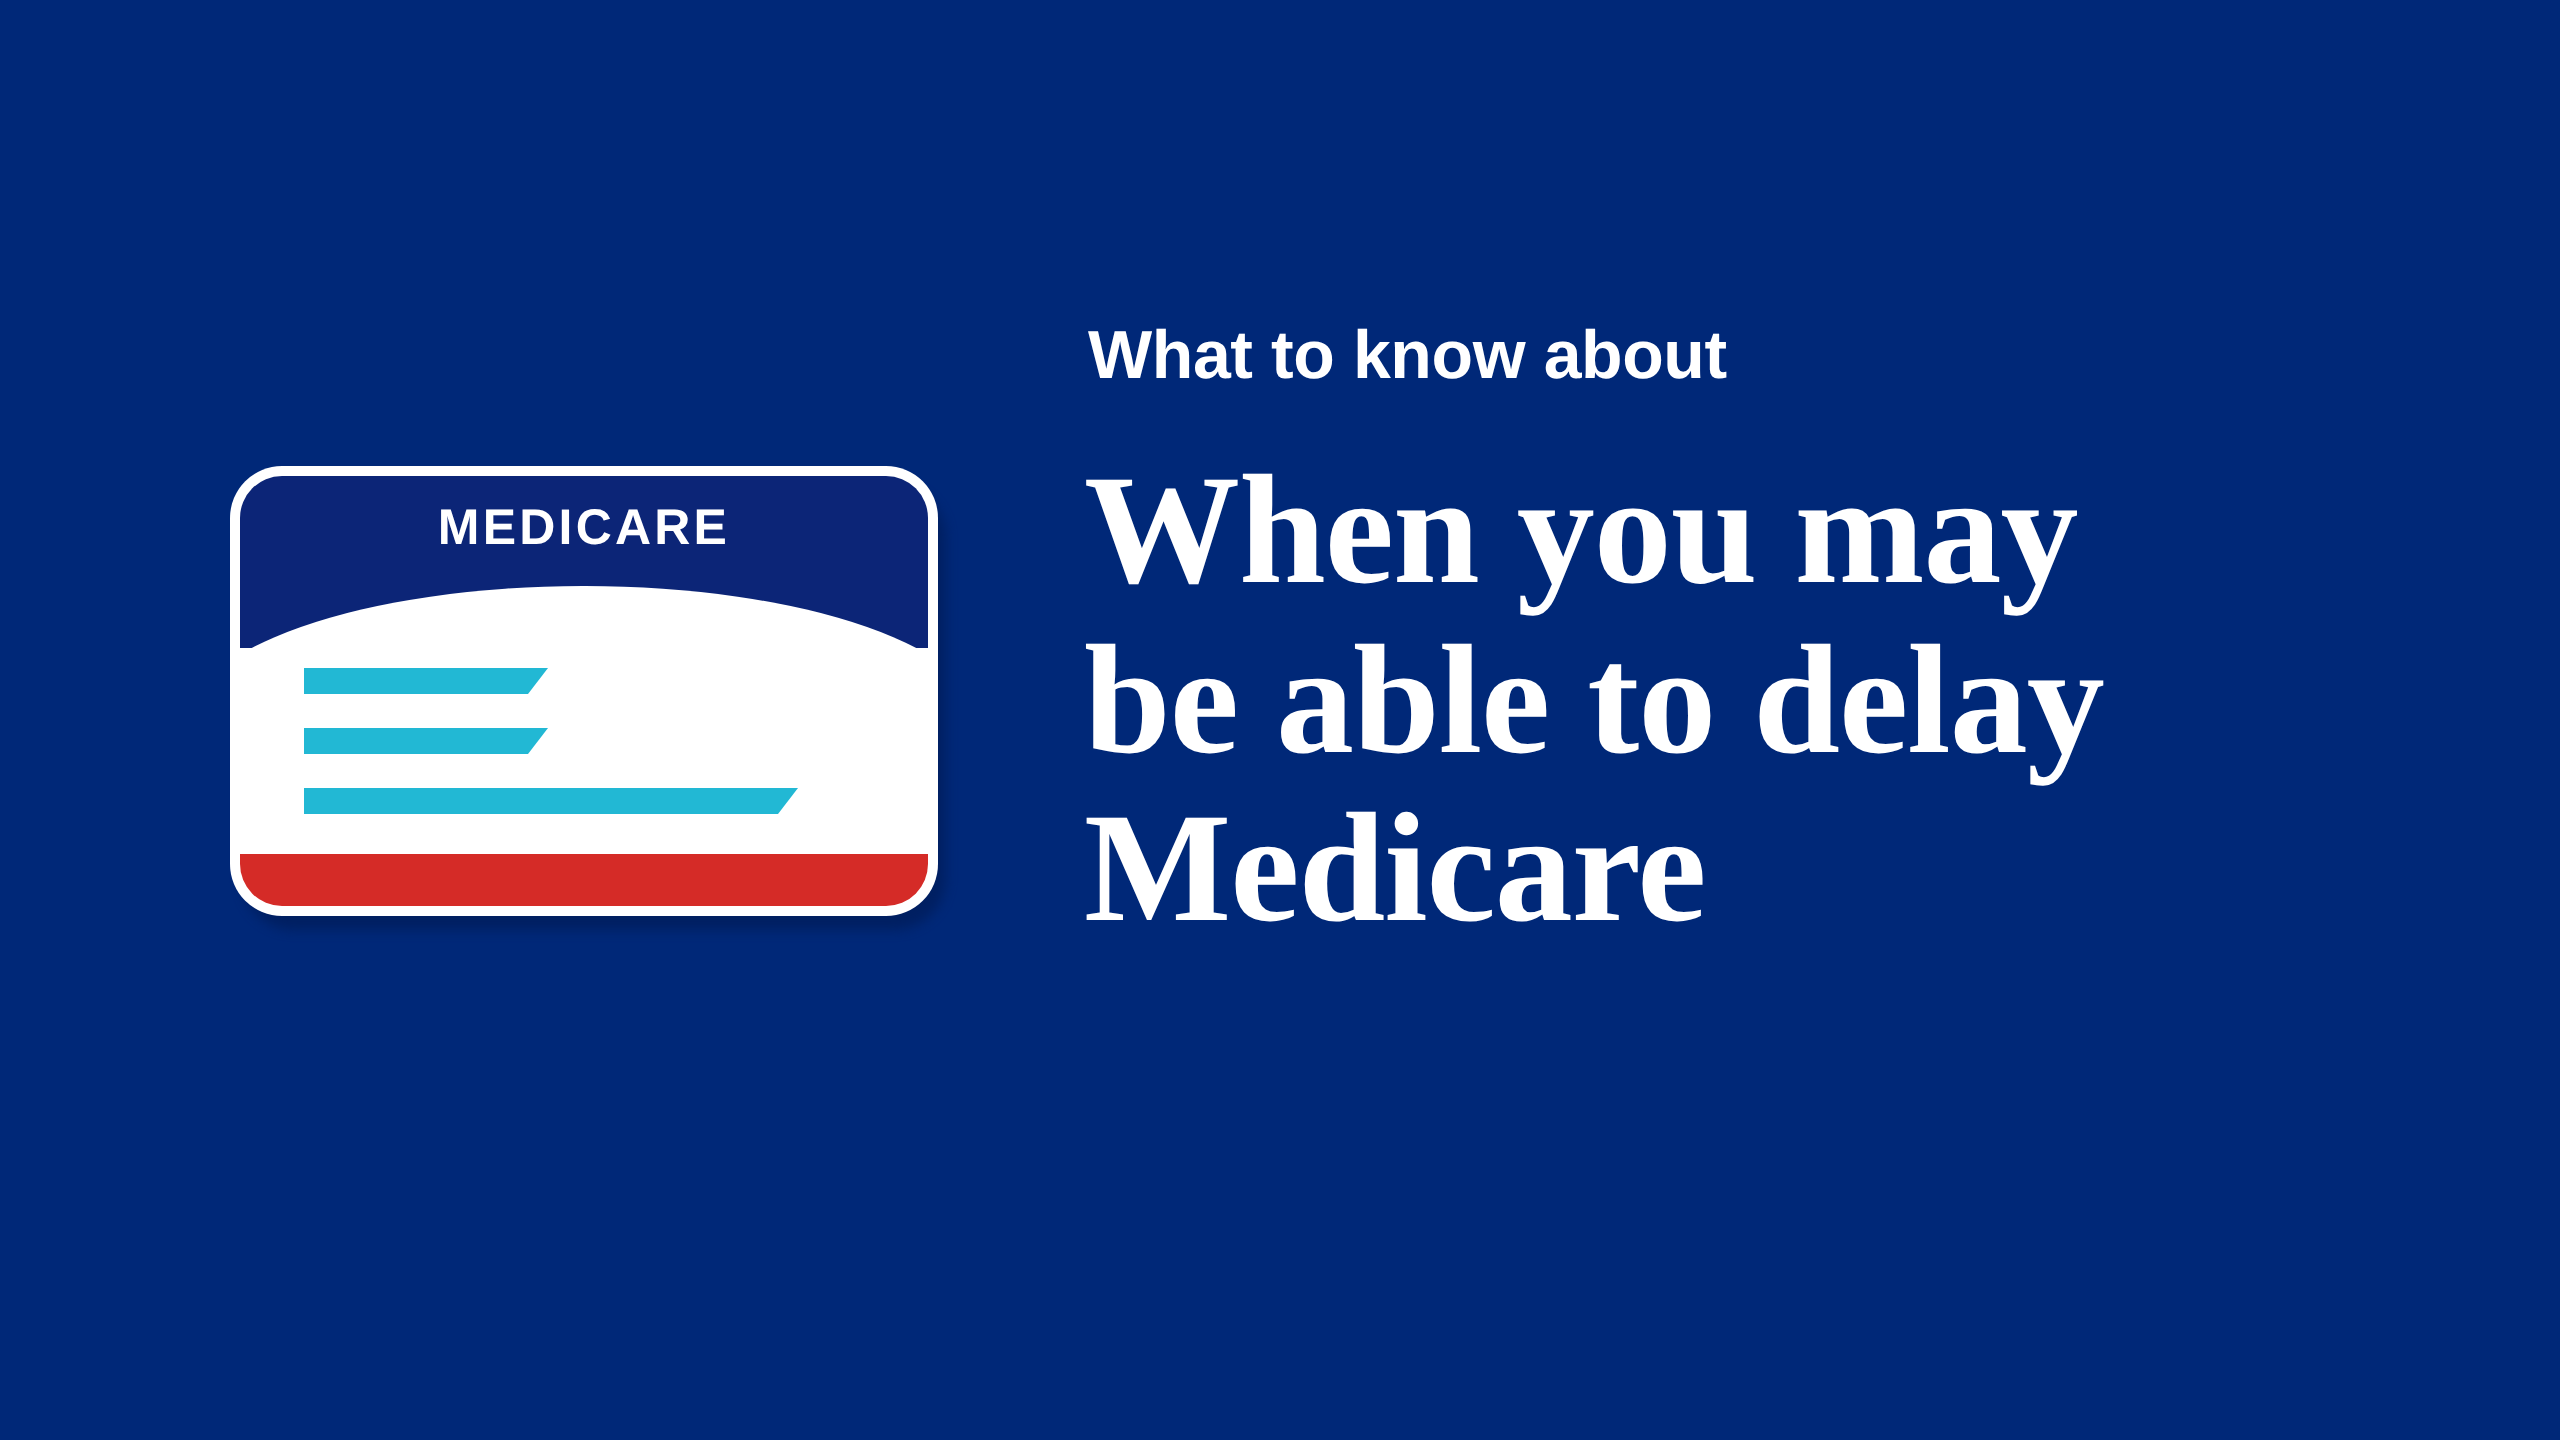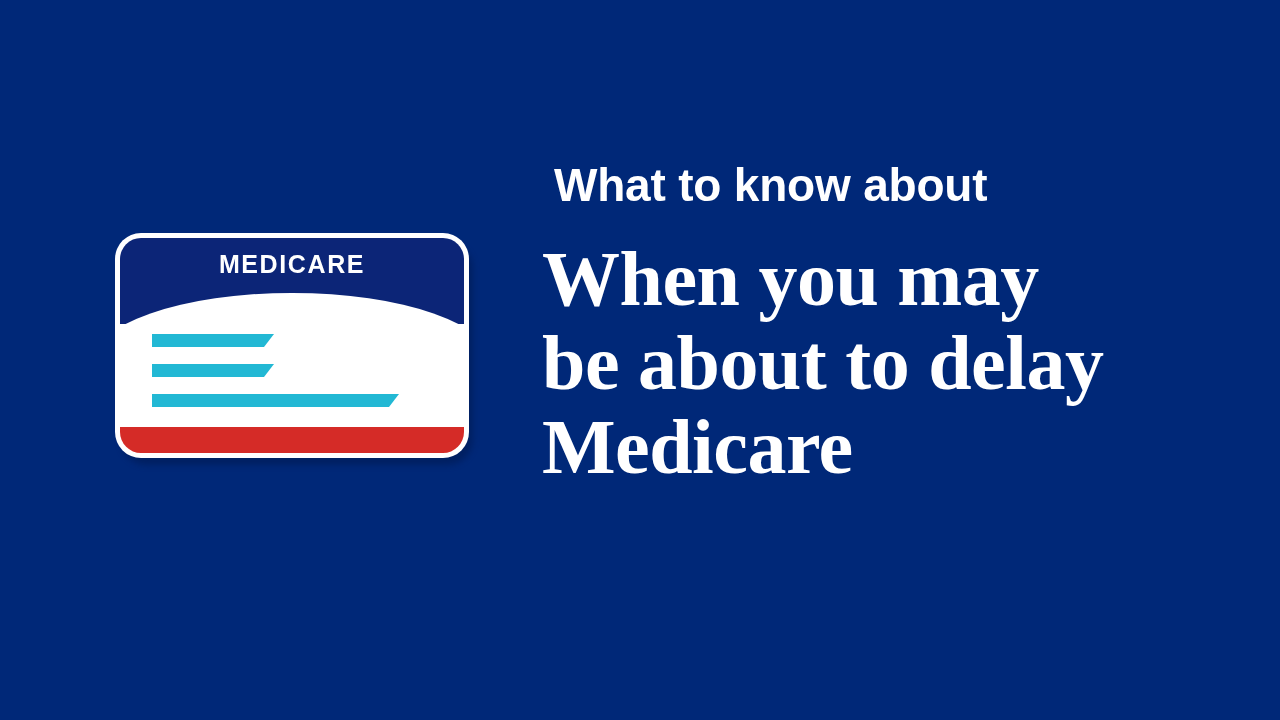--- a/index.html
+++ b/index.html
@@ -131,24 +131,24 @@
     position: absolute;
     left: 542px;
     top: 160px;
     width: 700px;
   }
 
   .eyebrow {
     color: #ffffff;
     font-family: "Liberation Sans", sans-serif;
     font-weight: bold;
-    font-size: 46px;
+    font-size: 34px;
     line-height: 1.1;
     letter-spacing: -0.2px;
-    margin: 0 0 26px 12px;
+    margin: 0 0 26px 2px;
     white-space: nowrap;
   }
 
   .headline {
     color: #ffffff;
     font-family: Liberation Serif, serif;
     font-weight: bold;
     font-size: 78px;
     line-height: 1.08;
     letter-spacing: -0.5px;
@@ -187,19 +187,19 @@
       </div>
     </div>
   </div>
 
   <div id="text-block">
 
     <div class="eyebrow">What to know about</div>
 
     <div class="headline">
       <span class="hl-line">When you may</span>
-      <span class="hl-line">be about to delay</span>
+      <span class="hl-line">be able to delay</span>
       <span class="hl-line">Medicare</span>
     </div>
 
   </div>
 
 </div>
 
 </body></html>

